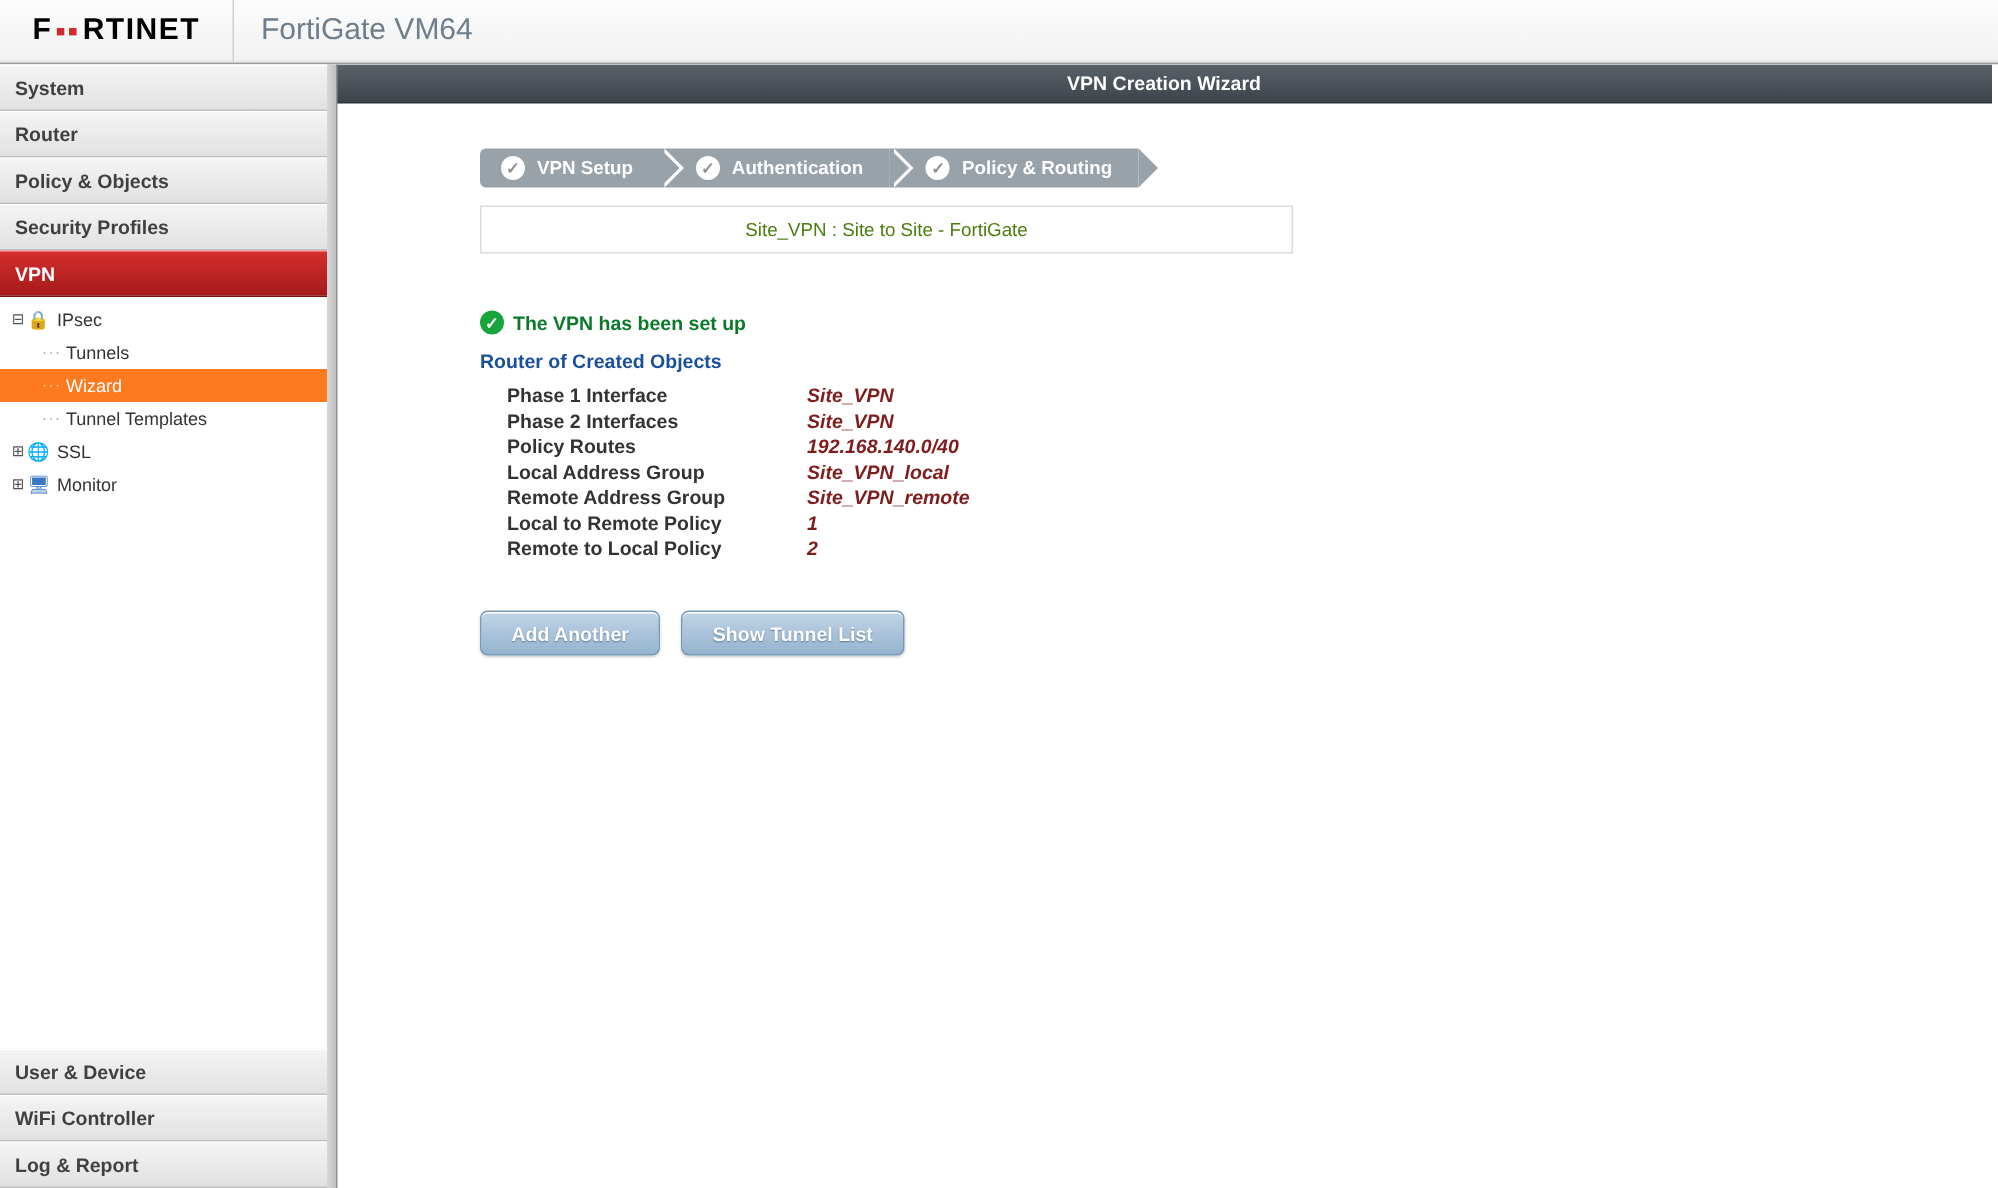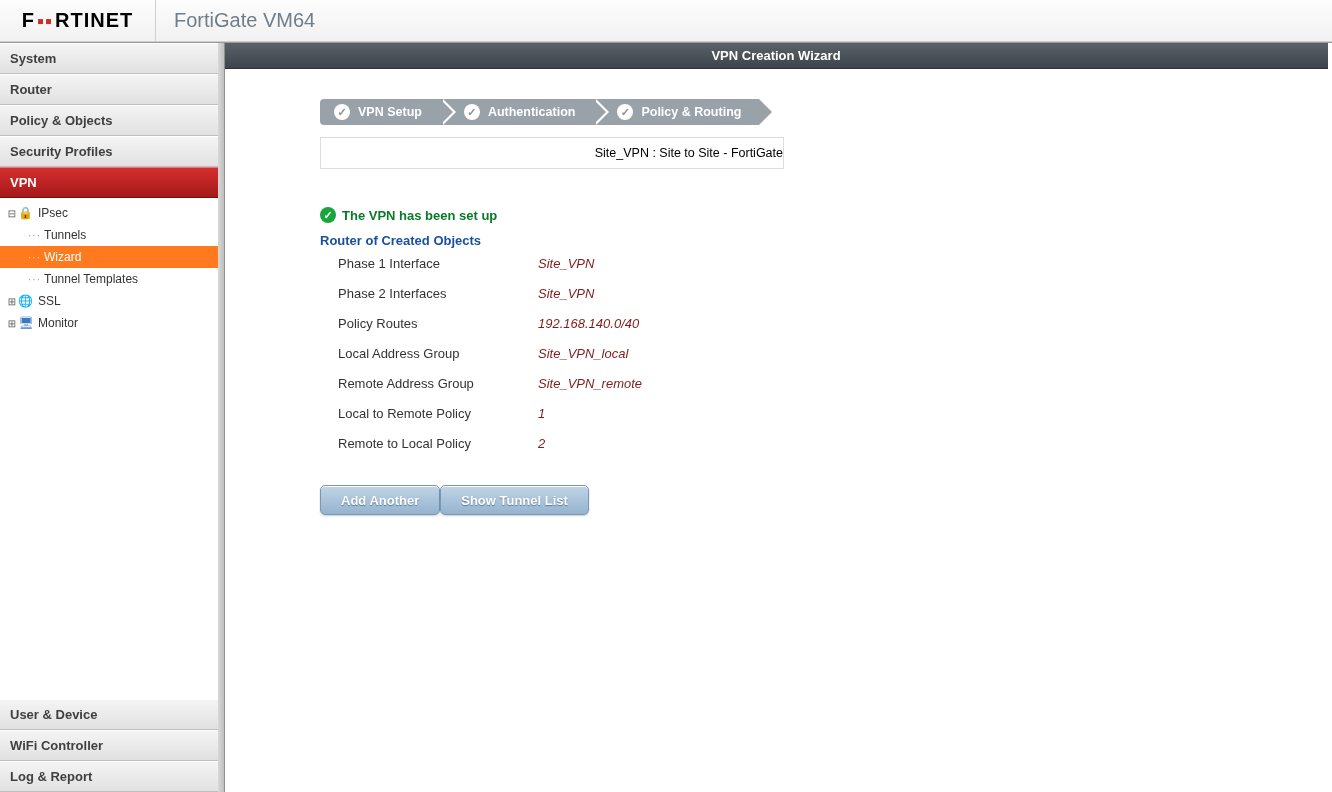--- a/index.html
+++ b/index.html
@@ -108,37 +108,37 @@
     border-left:13px solid #fff;
     z-index:1;
   }
   .step:first-child{ border-radius:4px 0 0 4px; padding-left:14px;}
   .step .check{
     width:16px;height:16px;border-radius:50%;background:#fff;color:#8c949b;
     display:inline-flex;align-items:center;justify-content:center;font-size:11px;margin-right:8px;font-weight:900;
   }
 
   .info-box {
-    width:464px; border:1px solid #dcdcdc;
-    padding:8px 0; text-align:right; color:#000000;
+    width:542px; border:1px solid #dcdcdc;
+    padding:8px 0; text-align:center; color:#4d7c0f;
     font-size:12.5px; margin-bottom:38px;
   }
 
   .success-line { display:flex; align-items:center; gap:6px; color:#0a7a2a; font-weight:700; margin-bottom:10px;}
   .success-line .ok{
     width:16px;height:16px;border-radius:50%;background:#18a53c;color:#fff;
     display:inline-flex;align-items:center;justify-content:center;font-size:11px;font-weight:900;
   }
   .section-title { color:#1a4f9e; font-weight:700; margin-bottom:8px; }
 
-  .kv { display:grid; grid-template-columns: 200px 260px; row-gap:15px; padding-left:18px;}
+  .kv { display:grid; grid-template-columns: 200px 260px; row-gap:2px; padding-left:18px;font-weight:bold;}
   .kv .k { color:#333; }
   .kv .v { color:#7f1d1d; font-style:italic; }
 
-  .btn-row { display:flex; margin-top:34px; }
+  .btn-row { display:flex; gap:14px; margin-top:34px; }
   .btn {
     height:30px; padding:0 20px; border-radius:5px;
     border:1px solid #7798b6;
     background: linear-gradient(#c1d4e6,#95b3cf);
     color:#fff; font-weight:700; font-size:13px;
     text-shadow:0 1px 1px #5b7893;
     cursor:pointer;
     box-shadow:0 1px 0 #fff inset, 0 1px 2px rgba(0,0,0,.2);
   }
 

